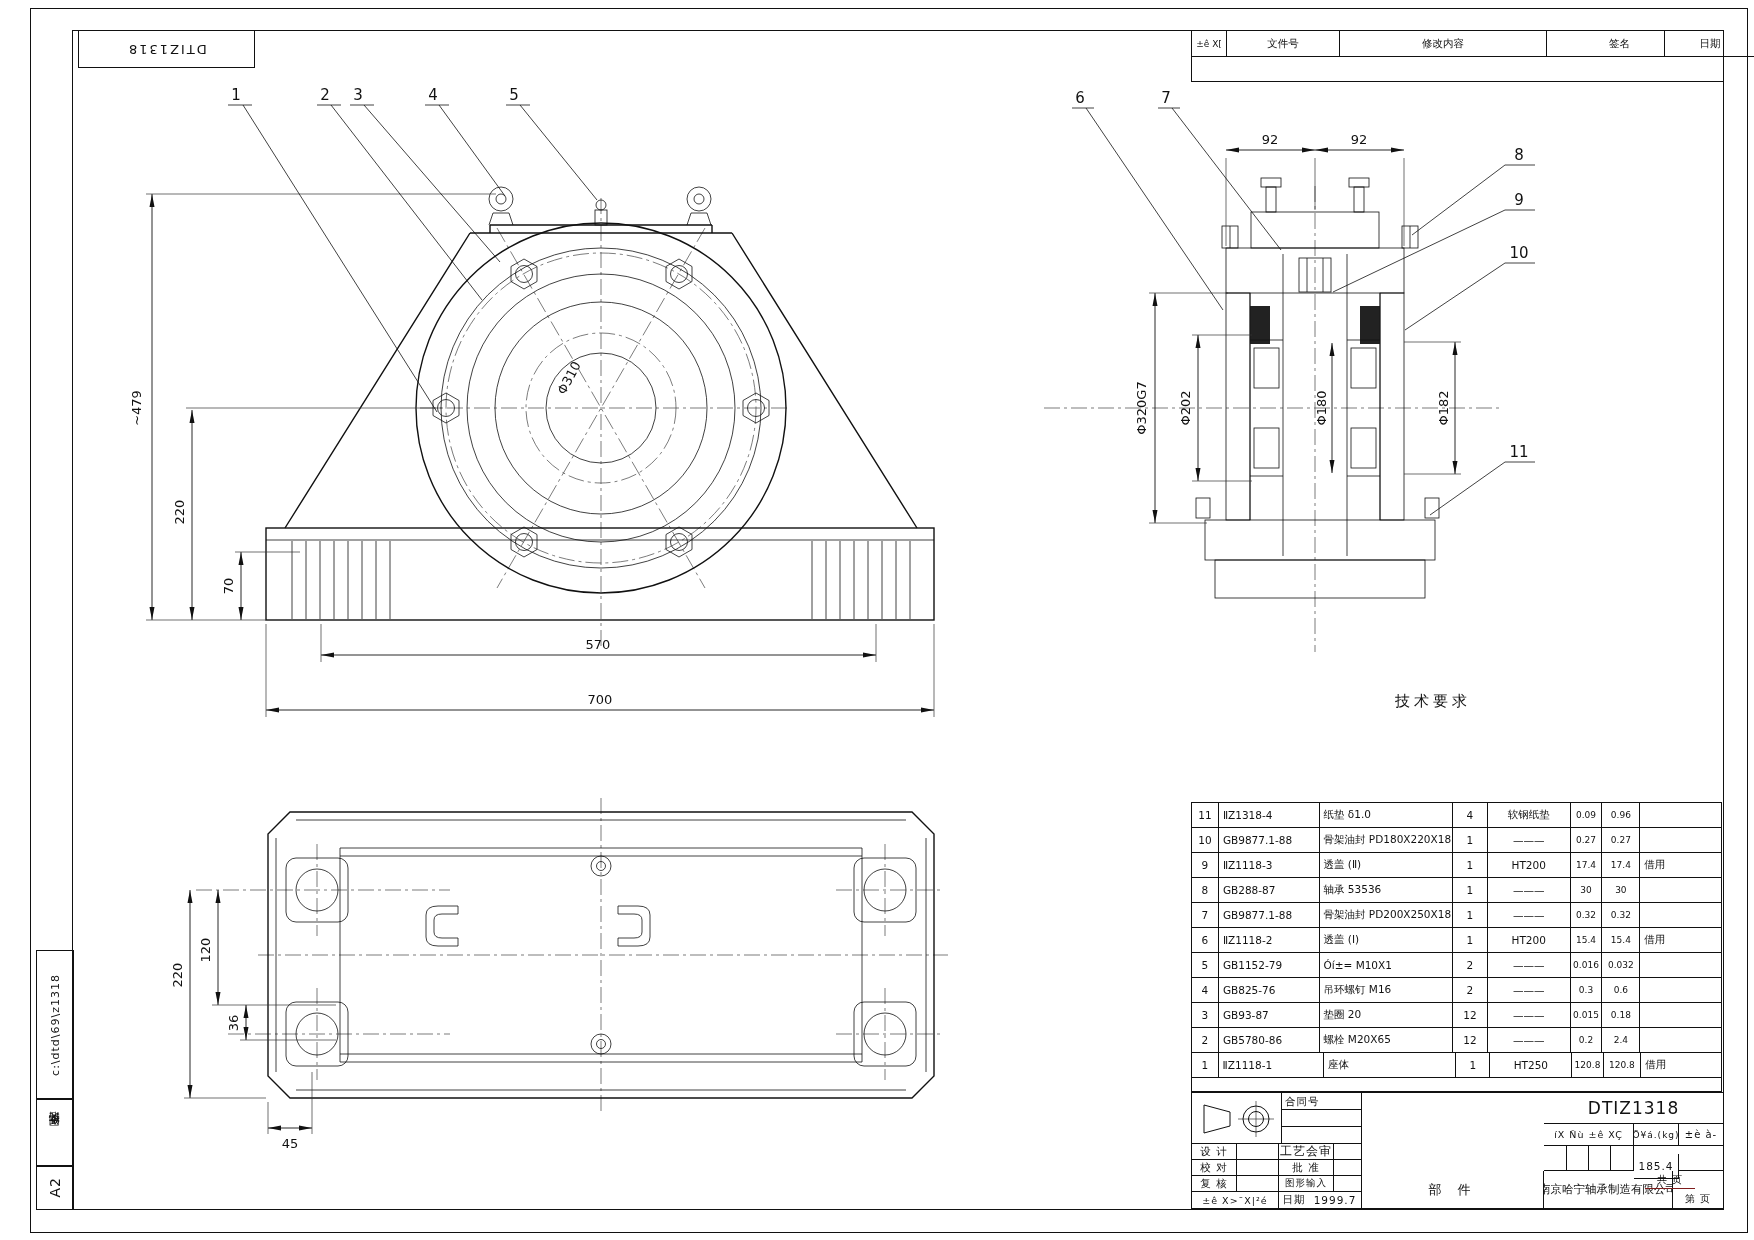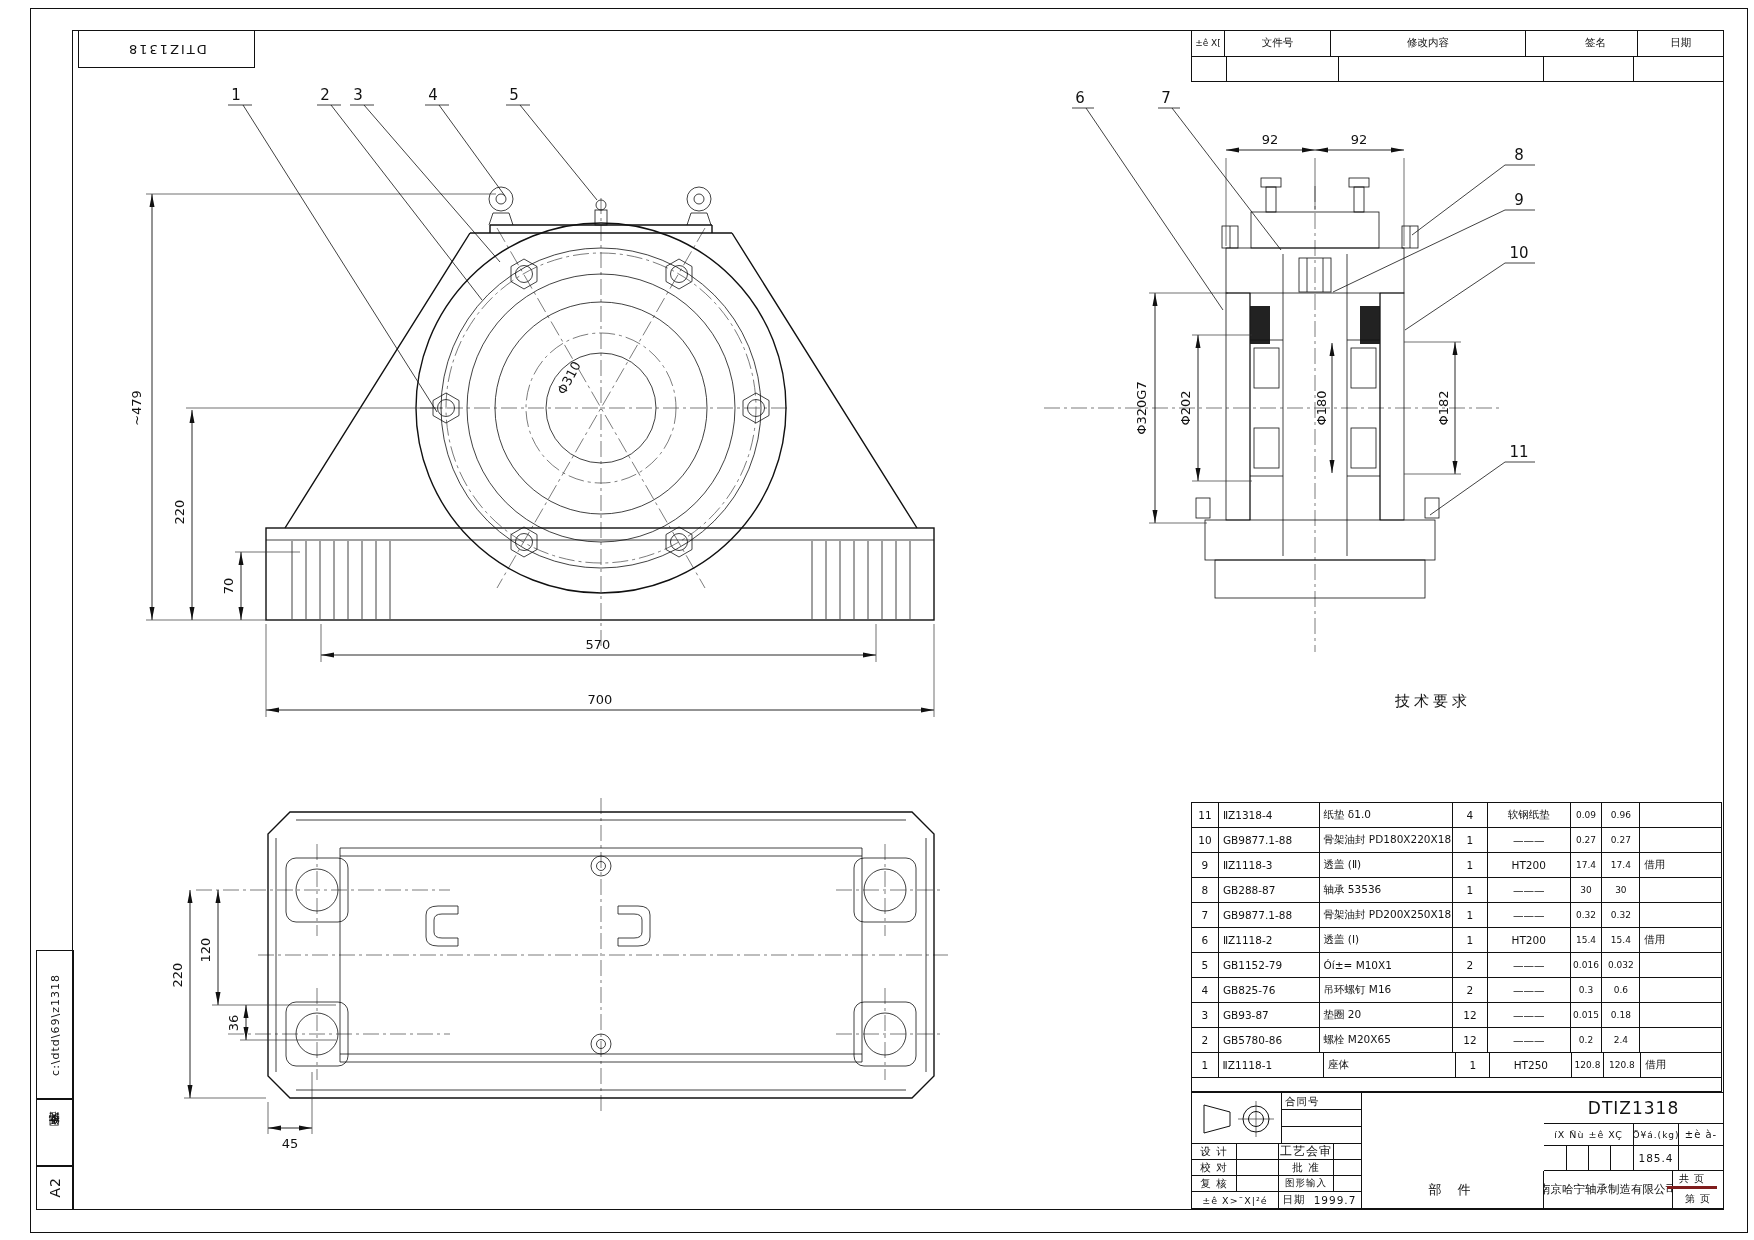--- a/index.html
+++ b/index.html
@@ -6,21 +6,21 @@
   .sheet{position:relative;width:1754px;height:1240px;background:#fff;
          font-family:"DejaVu Sans",sans-serif;color:#111;overflow:hidden;}
   .abs{position:absolute;}
   .sheet-border{left:30px;top:8px;width:1716px;height:1223px;border:1px solid #111;}
   .frame{left:72px;top:30px;width:1650px;height:1178px;border:1.5px solid #111;}
   .box{border:1px solid #111;display:flex;align-items:center;justify-content:center;}
   .vtext{writing-mode:vertical-rl;transform:rotate(180deg);white-space:nowrap;font-size:11px;letter-spacing:1px;}
   .r180{display:inline-block;transform:rotate(180deg);font-size:13px;letter-spacing:2px;}
   svg text{font-family:"DejaVu Sans",sans-serif;fill:#111;}
   
-  .rt{left:1191px;top:30px;width:531px;height:50px;border:1.2px solid #111;display:flex;flex-direction:column;}
+  .rt{left:1191px;top:30px;width:531px;height:50px;border:1.2px solid #111;display:flex;flex-direction:row;}
   .rtrow{display:flex;height:25px;}
   .rtrow:first-child{border-bottom:1px solid #111;}
   .rtcell{border-left:1px solid #111;display:flex;align-items:center;justify-content:center;
           font-size:10.5px;overflow:hidden;white-space:nowrap;}
   .rtcell:first-child{border-left:none;font-size:9px;}
   
   .pt{left:1191px;top:802px;width:531px;height:290px;border:1.4px solid #111;display:flex;flex-direction:column;box-sizing:border-box;}
   .prow{display:flex;height:24px;border-bottom:1px solid #111;flex:none;}
   .pcell{border-left:1px solid #111;box-sizing:border-box;display:flex;align-items:center;justify-content:center;
          font-size:10.5px;overflow:hidden;white-space:nowrap;}
@@ -259,29 +259,29 @@
         <span class="lbl" style="font-size:9px;">Ö¥á.(kg)</span>
       </div>
     <div class="cell" style="left:487px;top:31px;width:44px;height:22px;border-bottom:1px solid #111;">
         <span class="lbl" style="font-size:10px;">±è à-</span>
       </div>
 
     <div class="cell" style="left:352px;top:53px;width:23px;height:25px;border-right:1px solid #111;border-bottom:1px solid #111;"></div>
     <div class="cell" style="left:375px;top:53px;width:22px;height:25px;border-right:1px solid #111;border-bottom:1px solid #111;"></div>
     <div class="cell" style="left:397px;top:53px;width:22px;height:25px;border-right:1px solid #111;border-bottom:1px solid #111;"></div>
     <div class="cell" style="left:419px;top:53px;width:23px;height:25px;border-right:1px solid #111;border-bottom:1px solid #111;"></div>
-    <div class="cell" style="left:442px;top:53px;width:45px;height:25px;border-right:1px solid #111;border-bottom:1px solid #111;">
+    <div class="cell" style="left:442px;top:61px;width:45px;height:25px;border-right:1px solid #111;border-bottom:1px solid #111;">
         <span class="lbl">185.4</span>
       </div>
     <div class="cell" style="left:487px;top:53px;width:44px;height:25px;border-bottom:1px solid #111;"></div>
 
     <div class="cell" style="left:352px;top:78px;width:129px;height:37px;border-right:1px solid #111;">
       <span style="font-size:11.5px;white-space:nowrap;">南京哈宁轴承制造有限公司</span>
     </div>
-    <div class="cell" style="left:475px;top:78px;width:50px;height:18px;border-bottom:3px solid #7f1d1d;">
+    <div class="cell" style="left:453px;top:78px;width:50px;height:18px;border-bottom:1px solid #7f1d1d;">
         <span class="lbl" style="font-size:10px;">共   页</span>
       </div>
     <div class="cell" style="left:481px;top:96px;width:50px;height:19px;">
         <span class="lbl" style="font-size:10px;">第   页</span>
       </div>
   </div>
 
   <svg class="abs" style="left:0;top:0;" width="1754" height="1240" viewBox="0 0 1754 1240">
     <defs>
       <marker id="arr" viewBox="0 0 14 8" markerWidth="14" markerHeight="8" refX="13.5" refY="4" orient="auto-start-reverse" markerUnits="userSpaceOnUse">

